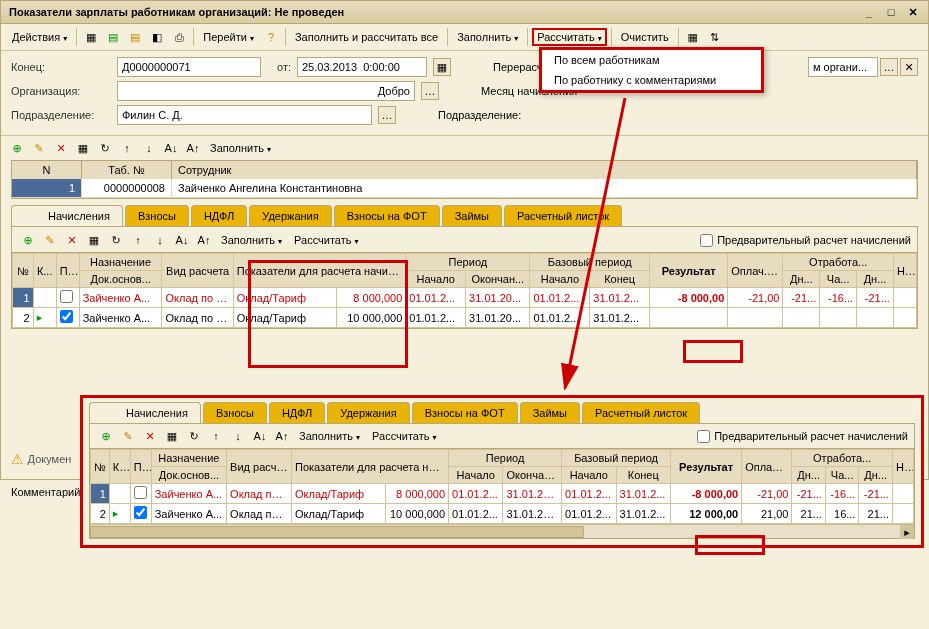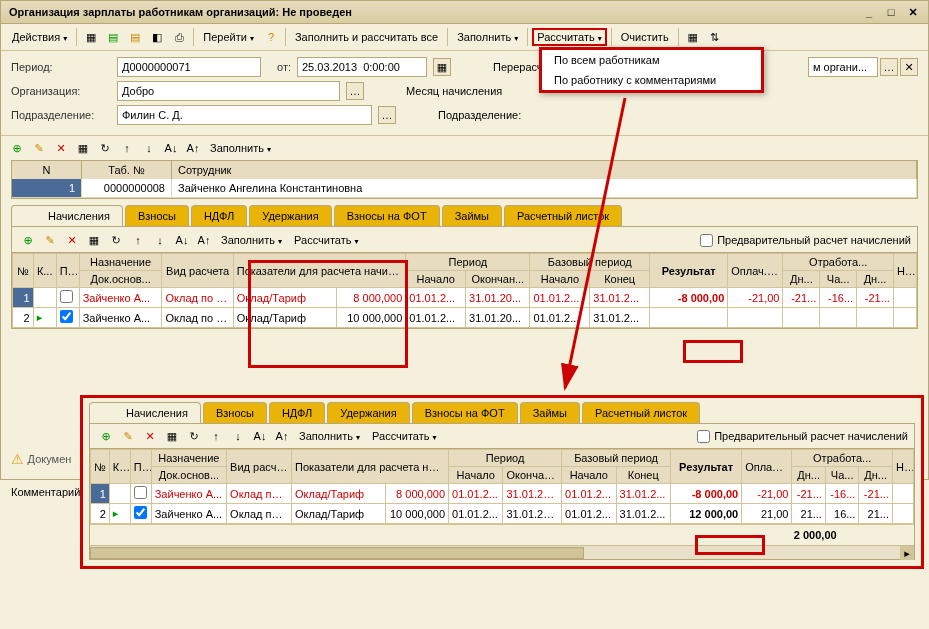--- a/index.html
+++ b/index.html
@@ -62,21 +62,21 @@
 .footer { padding: 4px; text-align: right; border-top: 1px solid #d0c498; background: #f5f0dc; }
 .scrollbar { height: 14px; background: #e8e0c8; border-top: 1px solid #c8bc90; position: relative; }
 .sbar-thumb { position: absolute; left: 0; width: 60%; height: 12px; top: 1px; background: #d0c498; border: 1px solid #b8a878; }
 .sbar-r { position: absolute; right: 0; width: 14px; height: 14px; background: #d0c498; display: flex; align-items: center; justify-content: center; }
 </style>
 </head>
 <body>
 
 <div class="window" style="height: 480px;">
   <div class="titlebar">
-    <span>Организация зарплаты работникам организаций: Не проведен</span>
+    <span>Показатели зарплаты работникам организаций: Не проведен</span>
     <div class="winbtns">
       <span class="winbtn">_</span>
       <span class="winbtn">□</span>
       <span class="winbtn">✕</span>
     </div>
   </div>
 
   <div class="toolbar">
     <span class="tbtn"><span>Действия</span> <span class="arrow">▾</span></span>
     <span class="sep"></span>
@@ -101,36 +101,36 @@
     <span class="tbtn icobtn">⇅</span>
   </div>
 
   <div class="menu" style="left: 538px; top: 46px; width: 225px;">
     <div class="mitem">По всем работникам</div>
     <div class="mitem">По работнику с комментариями</div>
   </div>
 
   <div class="form">
     <div class="frow">
-      <span class="lbl">Период:</span>
+      <span class="lbl">Конец:</span>
       <input class="inp" style="width: 144px;" value="Д0000000071">
       <span class="lbl" style="width:24px;text-align:right">от:</span>
       <input class="inp" style="width: 130px;" value="25.03.2013  0:00:00">
       <span class="btn3">▦</span>
       <span style="width:30px"></span>
       <span>Перерасчет докуме</span>
       <span style="margin-left:auto;display:flex;align-items:center;gap:2px">
         <input class="inp" style="width: 70px;" value="м органи...">
         <span class="btn3">…</span>
         <span class="btn3">✕</span>
       </span>
     </div>
     <div class="frow">
       <span class="lbl">Организация:</span>
-      <input class="inp" style="width: 223px;" value="Добро">
+      <input class="inp" style="width: 298px; text-align: right;" value="Добро">
       <span class="btn3">…</span>
       <span style="width:30px"></span>
       <span>Месяц начисления</span>
     </div>
     <div class="frow">
       <span class="lbl">Подразделение:</span>
       <input class="inp" style="width: 255px;" value="Филин С. Д.">
       <span class="btn3">…</span>
       <span style="width:30px"></span>
       <span>Подразделение:</span>
@@ -415,21 +415,20 @@
     <td class="">31.01.2...</td>
     <td class=" num bold">12 000,00</td>
     <td class=" num">21,00</td>
     <td class=" num">21...</td>
     <td class=" num">16...</td>
     <td class=" num">21...</td>
     <td></td>
             </tr>
           </tbody>
       </table>
-      <div class="footer"><b>2 000,00</b>&nbsp;&nbsp;&nbsp;&nbsp;&nbsp;&nbsp;&nbsp;&nbsp;&nbsp;&nbsp;&nbsp;&nbsp;&nbsp;&nbsp;&nbsp;&nbsp;&nbsp;&nbsp;&nbsp;&nbsp;&nbsp;&nbsp;&nbsp;&nbsp;</div>
       <div class="scrollbar">
         <div class="sbar-thumb"></div>
         <div class="sbar-r">▸</div>
       </div>
     </div>
   </div>
   <div class="redbox" style="left:612px; top:137px; width:70px; height:20px;"></div>
 </div>
 
 </body></html>

